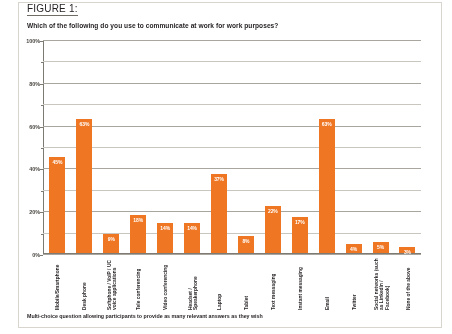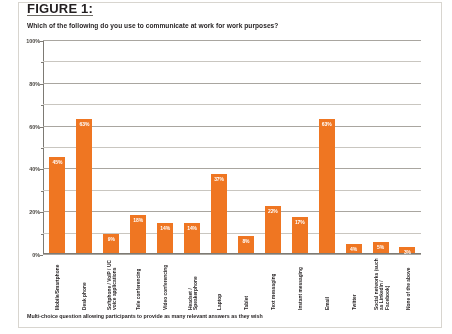--- a/index.html
+++ b/index.html
@@ -32,22 +32,22 @@
     border: 1px solid #d8d5cf;
     box-sizing: border-box;
     pointer-events: none;
   }
 
   
   .fig-label {
     position: absolute;
     left: 27px;
     top: 4px;
-    font-size: 13px;
-    font-weight: bold;
+    font-size: 10px;
+    font-weight: normal;
     letter-spacing: 0.2px;
     color: #231f20;
     padding-bottom: 1.5px;
     border-bottom: 1.4px solid #6f6c66;
     line-height: 9px;
   }
   .fig-question {
     position: absolute;
     left: 27px;
     top: 21px;

